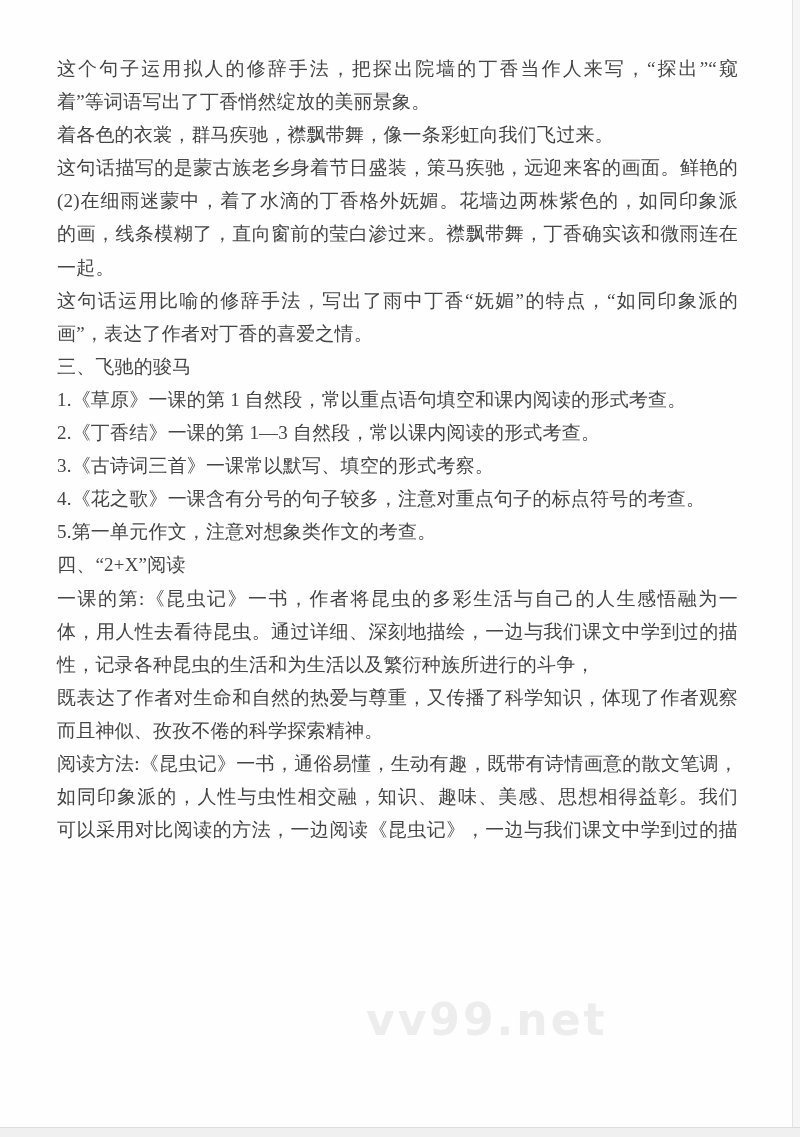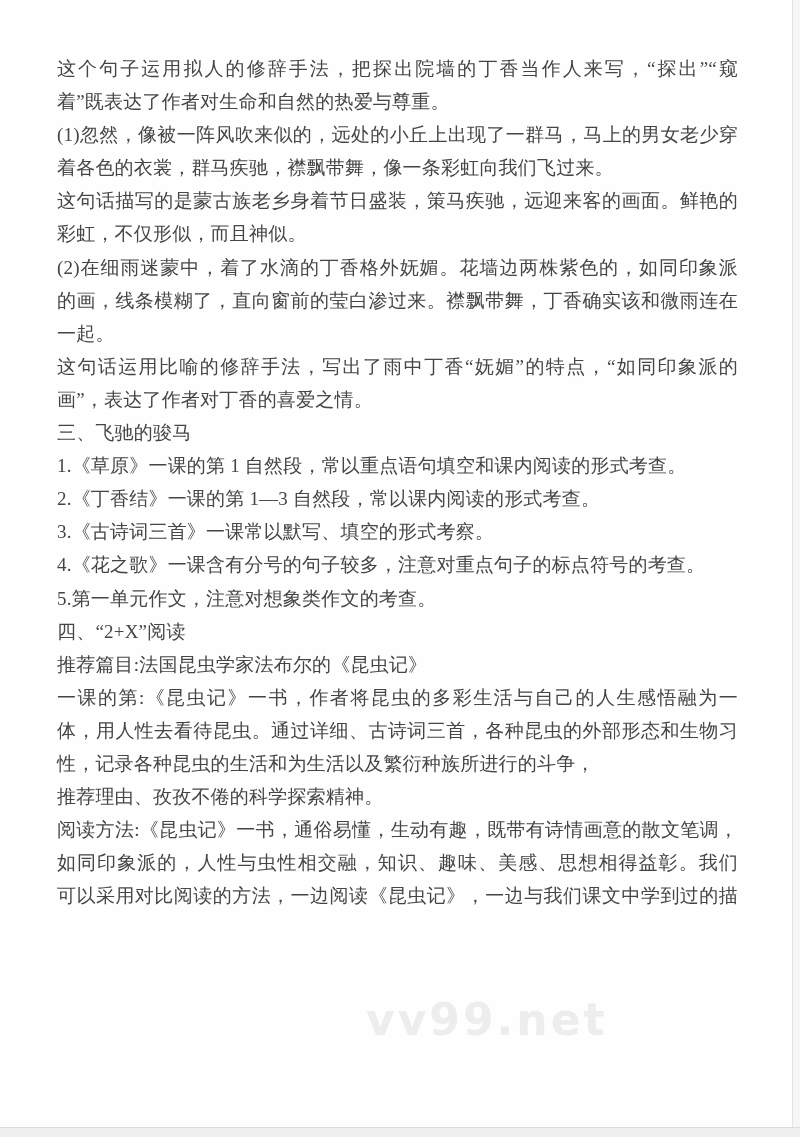--- a/index.html
+++ b/index.html
@@ -73,42 +73,40 @@
 </style>
 </head>
 <body>
 
 <div class="page">
 
   <div class="watermark">vv99.net</div>
 
   <div class="text-block">
     <div class="line fill">这个句子运用拟人的修辞手法，把探出院墙的丁香当作人来写，“探出”“窥</div>
-    <div class="line">着”既表达了作者对生命和自然的热爱与尊重。</div>
-    <div class="line fill">(1)忽然，像被一阵风吹来似的，远处的小丘上出现了一群马，马上的男女老少穿</div>
+    <div class="line">着”等词语写出了丁香悄然绽放的美丽景象。</div>
     <div class="line">着各色的衣裳，群马疾驰，襟飘带舞，像一条彩虹向我们飞过来。</div>
     <div class="line fill">这句话描写的是蒙古族老乡身着节日盛装，策马疾驰，远迎来客的画面。鲜艳的</div>
-    <div class="line">彩虹，不仅形似，而且神似。</div>
     <div class="line fill">(2)在细雨迷蒙中，着了水滴的丁香格外妩媚。花墙边两株紫色的，如同印象派</div>
     <div class="line fill">的画，线条模糊了，直向窗前的莹白渗过来。襟飘带舞，丁香确实该和微雨连在</div>
     <div class="line">一起。</div>
     <div class="line fill">这句话运用比喻的修辞手法，写出了雨中丁香“妩媚”的特点，“如同印象派的</div>
     <div class="line">画”，表达了作者对丁香的喜爱之情。</div>
     <div class="line">三、飞驰的骏马</div>
     <div class="line">1.《草原》一课的第 1 自然段，常以重点语句填空和课内阅读的形式考查。</div>
     <div class="line">2.《丁香结》一课的第 1—3 自然段，常以课内阅读的形式考查。</div>
     <div class="line">3.《古诗词三首》一课常以默写、填空的形式考察。</div>
     <div class="line">4.《花之歌》一课含有分号的句子较多，注意对重点句子的标点符号的考查。</div>
     <div class="line">5.第一单元作文，注意对想象类作文的考查。</div>
     <div class="line">四、“2+X”阅读</div>
-    <div class="line">推荐篇目:法国昆虫学家法布尔的《昆虫记》</div>
     <div class="line fill">一课的第:《昆虫记》一书，作者将昆虫的多彩生活与自己的人生感悟融为一</div>
-    <div class="line fill">体，用人性去看待昆虫。通过详细、古诗词三首，各种昆虫的外部形态和生物习</div>
+    <div class="line fill">体，用人性去看待昆虫。通过详细、深刻地描绘，一边与我们课文中学到过的描</div>
     <div class="line">性，记录各种昆虫的生活和为生活以及繁衍种族所进行的斗争，</div>
-    <div class="line">推荐理由、孜孜不倦的科学探索精神。</div>
+    <div class="line fill">既表达了作者对生命和自然的热爱与尊重，又传播了科学知识，体现了作者观察</div>
+    <div class="line">而且神似、孜孜不倦的科学探索精神。</div>
     <div class="line fill">阅读方法:《昆虫记》一书，通俗易懂，生动有趣，既带有诗情画意的散文笔调，</div>
     <div class="line fill">如同印象派的，人性与虫性相交融，知识、趣味、美感、思想相得益彰。我们</div>
     <div class="line fill">可以采用对比阅读的方法，一边阅读《昆虫记》，一边与我们课文中学到过的描</div>
   </div>
 
   <div class="right-gutter"></div>
   <div class="bottom-gutter"></div>
 
 </div>
 

